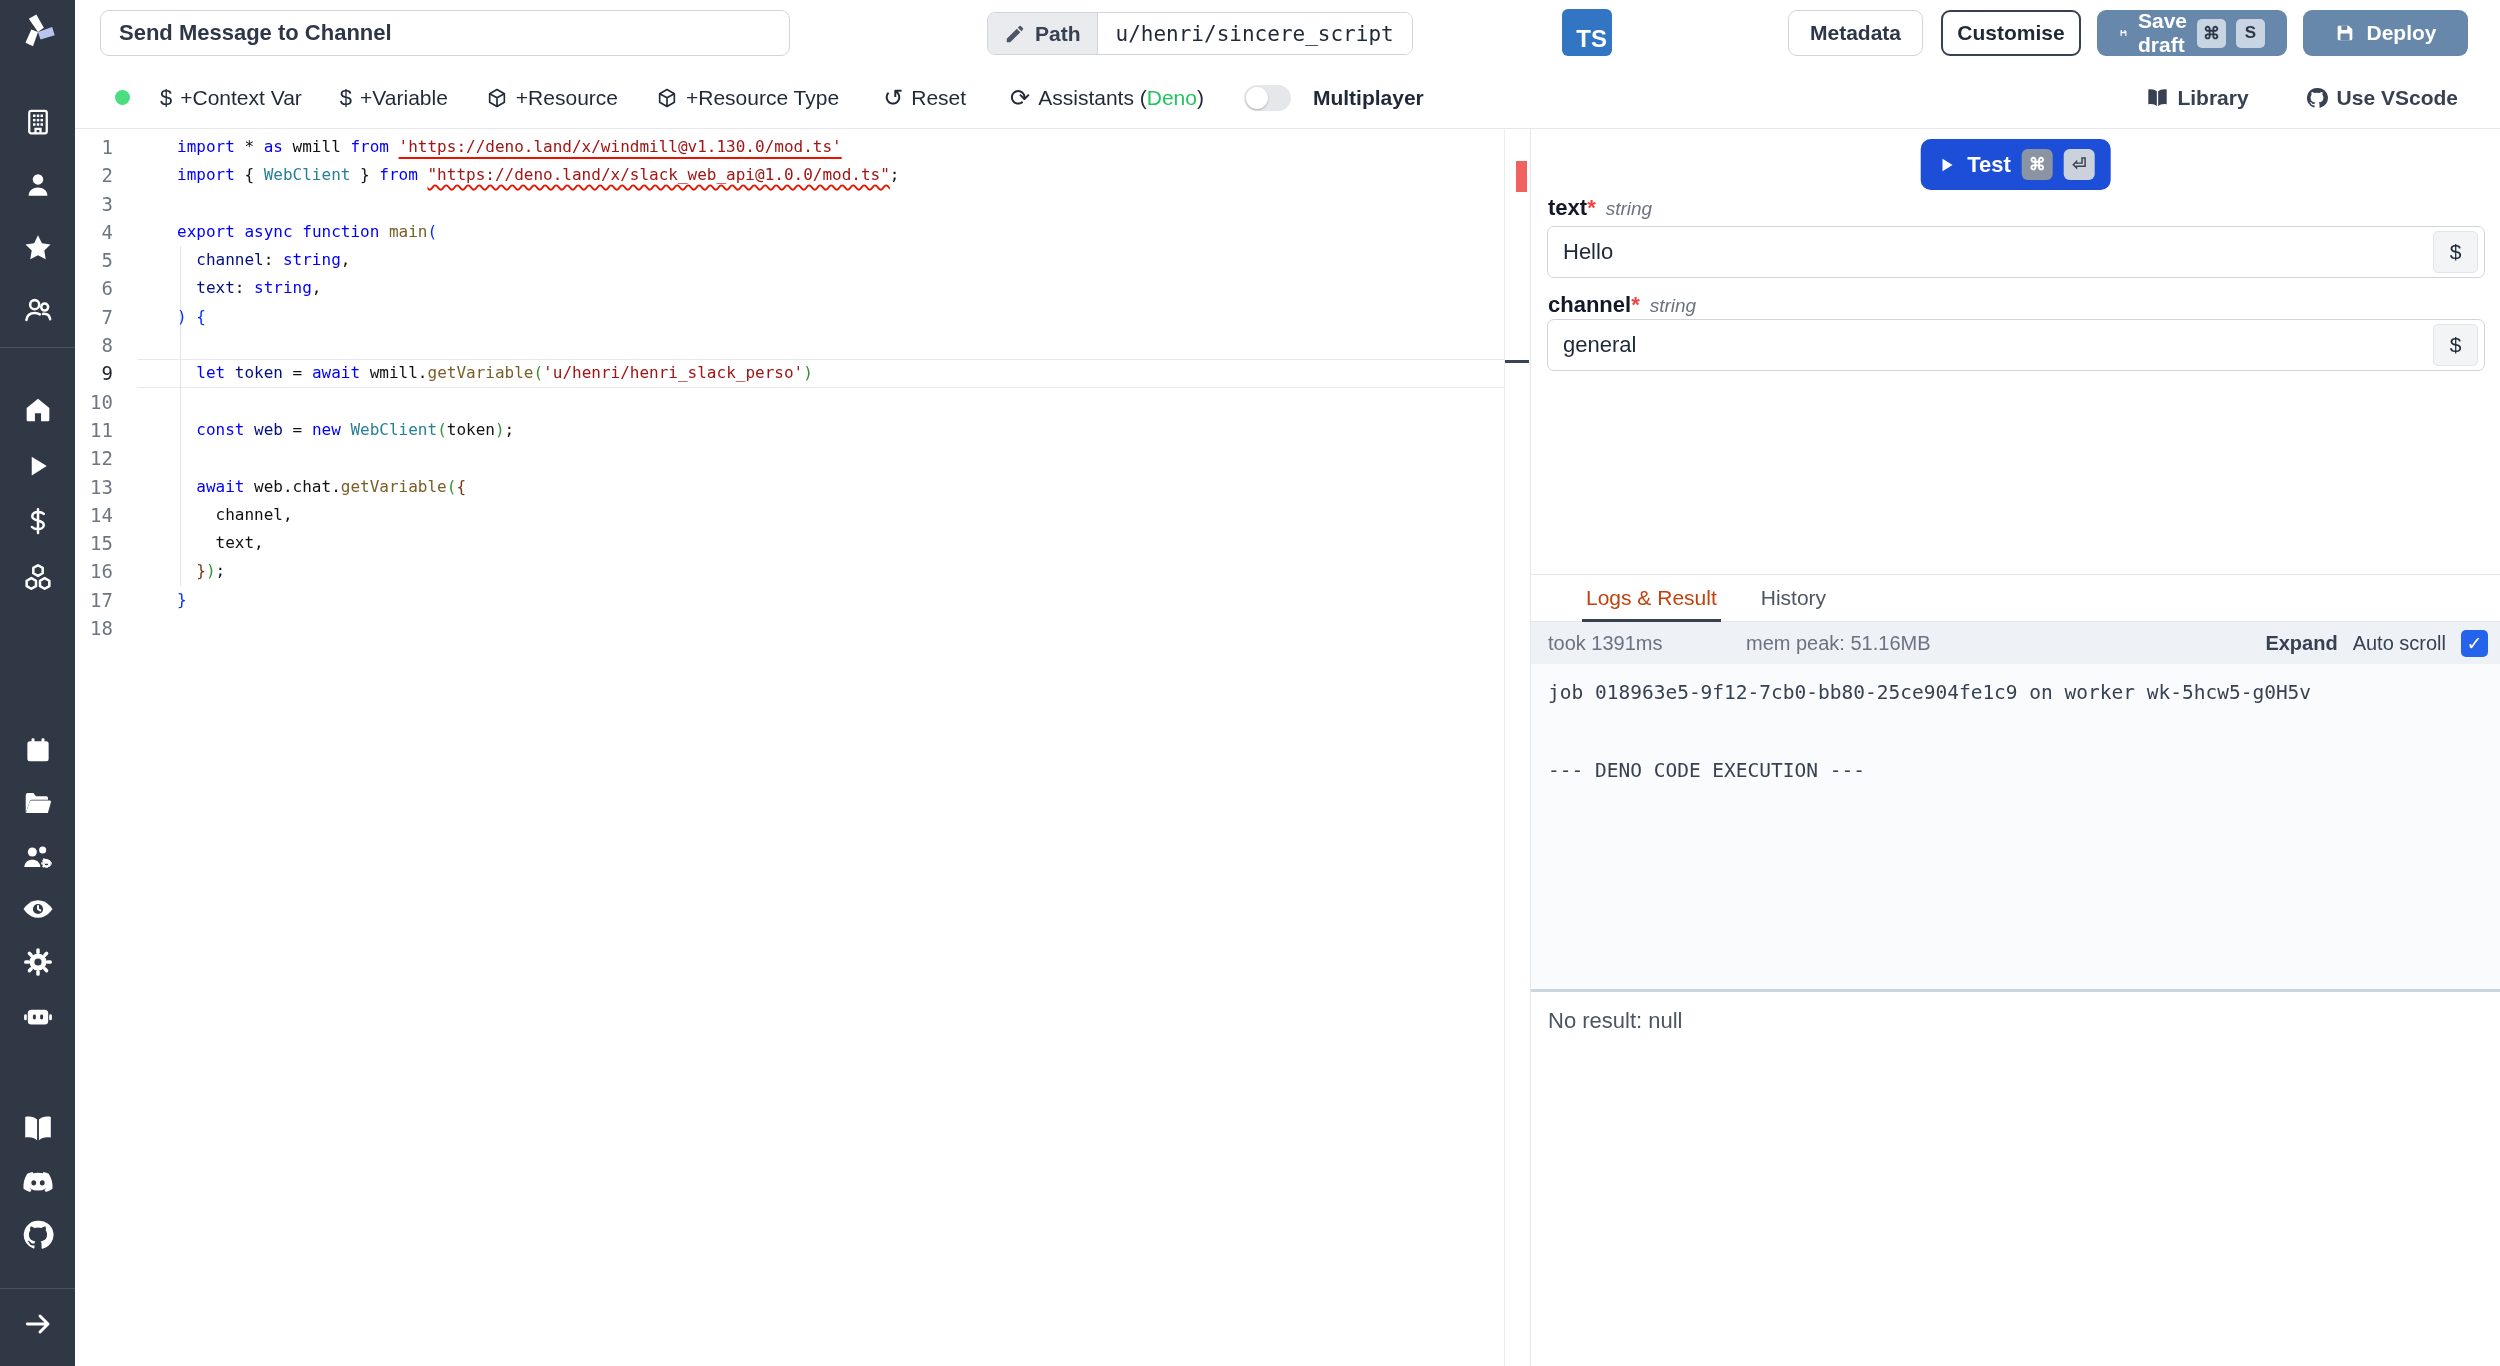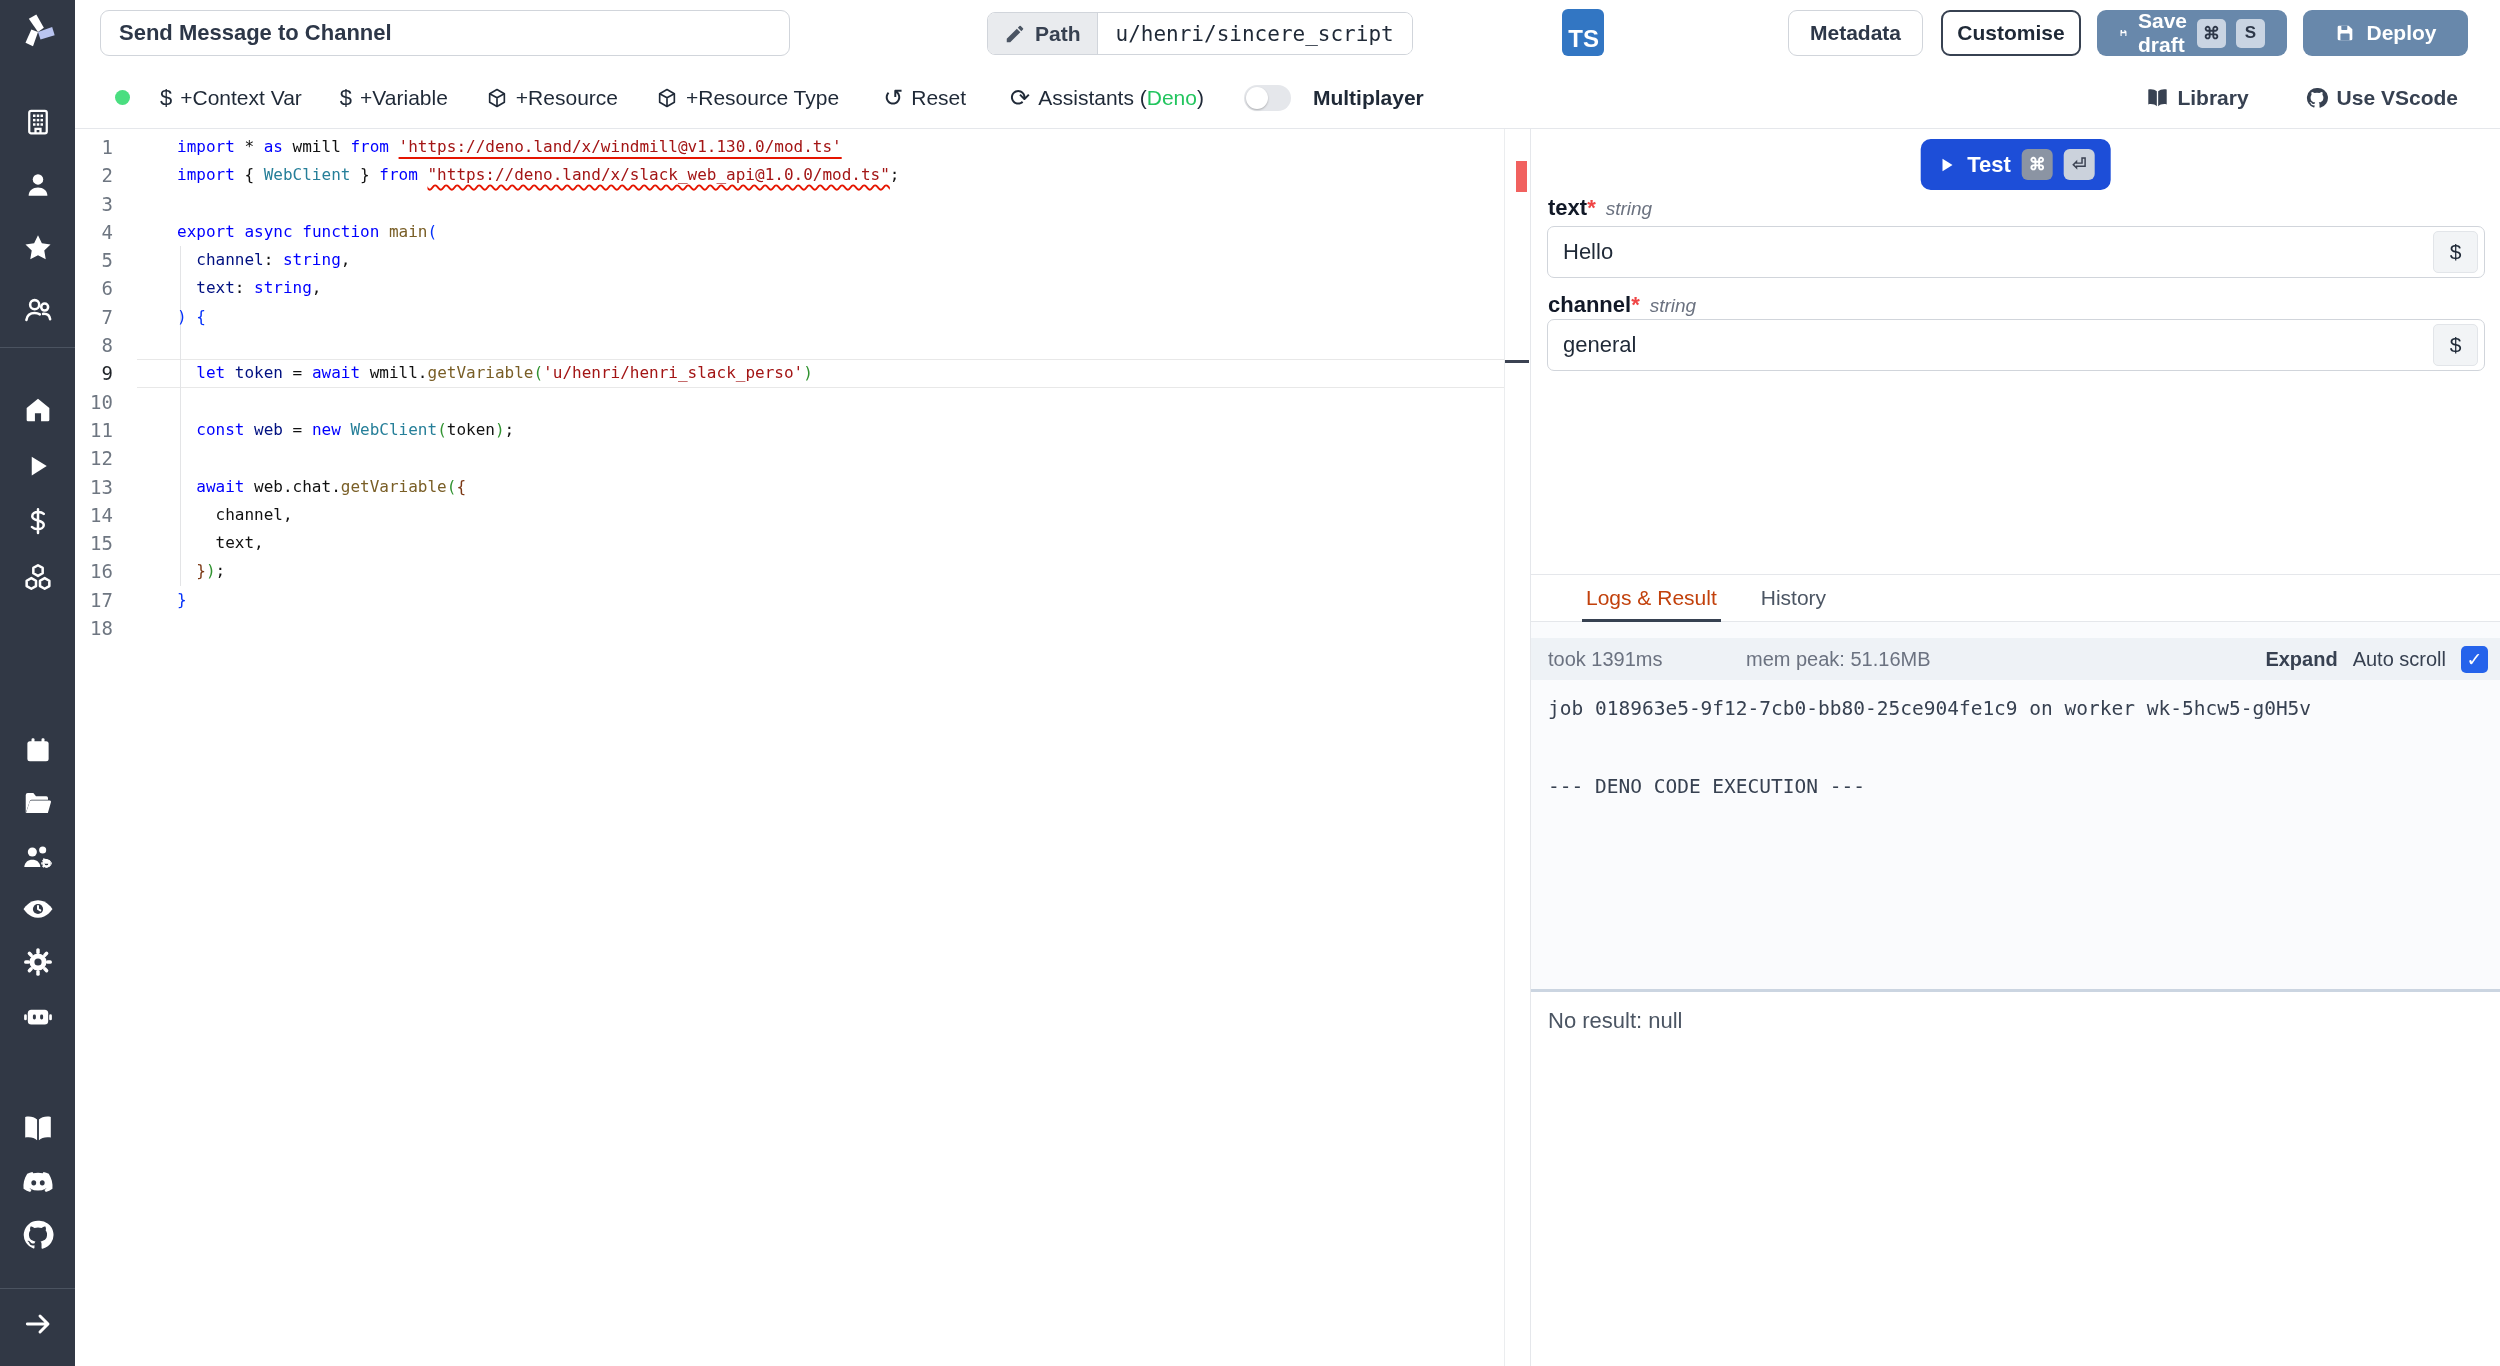--- a/index.html
+++ b/index.html
@@ -12,21 +12,21 @@
   .sb-icon { position:absolute; left:0; width:75px; height:44px; display:flex; align-items:center; justify-content:center; cursor:pointer; }
   .sb-divider { position:absolute; left:0; width:75px; height:1px; background:#4b5360; }
 
   
   #topbar { position:absolute; left:75px; top:0; width:2425px; height:67px; background:#fff; }
   #title-input { position:absolute; left:25px; top:10px; width:690px; height:46px; border:1px solid #d1d5db; border-radius:9px;
     font-size:22px; font-weight:600; color:#2d3748; padding:0 18px; outline:none; font-family:"Liberation Sans",sans-serif; }
   #path-group { position:absolute; left:912px; top:12px; height:43px; display:flex; border:1px solid #d1d5db; border-radius:8px; overflow:hidden; }
   #path-left { background:#e9ebee; display:flex; align-items:center; gap:9px; padding:0 16px; font-size:21px; font-weight:600; color:#374151; cursor:pointer; }
   #path-right { background:#fff; display:flex; align-items:center; padding:0 18px; font-size:21px; color:#1f2937; border-left:1px solid #d1d5db; }
-  #ts-badge { position:absolute; left:1487px; top:9px; width:42px; height:47px; background:#3276c3; border-radius:6px; color:#fff;
+  #ts-badge { position:absolute; left:1487px; top:9px; width:50px; height:47px; background:#3276c3; border-radius:6px; color:#fff;
     font-weight:bold; font-size:24px; display:flex; align-items:flex-end; justify-content:flex-end; padding:0 5px 3px 8px; }
   .tb-btn { position:absolute; top:10px; height:46px; border-radius:9px; display:flex; align-items:center; justify-content:center; gap:10px;
     font-size:21px; font-weight:600; cursor:pointer; padding:0 22px; }
   #btn-metadata { left:1713px; width:135px; background:#fff; border:1px solid #d1d5db; color:#2d3748; }
   #btn-customise { left:1866px; width:140px; background:#fff; border:2px solid #374151; color:#1f2937; }
   #btn-savedraft { left:2022px; width:190px; background:#6888ab; color:#fff; border:none; }
   #btn-deploy { left:2228px; width:165px; background:#6888ab; color:#fff; border:none; }
   .key-pill { background:#c9d4e2; color:#2d3748; border-radius:5px; min-width:29px; height:29px; display:flex; align-items:center; justify-content:center;
     font-size:17px; font-weight:600; padding:0 4px; }
 
@@ -76,21 +76,21 @@
     padding:0 70px 0 15px; outline:none; font-family:"Liberation Sans",sans-serif; }
   .dollar-btn { position:absolute; right:22px; width:45px; height:42px; background:#f2f4f6; border:1px solid #e2e5e9; border-radius:5px;
     display:flex; align-items:center; justify-content:center; font-size:21px; color:#1f2937; cursor:pointer; }
 
   #logs-section { position:absolute; left:0; top:445px; width:100%; bottom:0; border-top:1px solid #e5e7eb; }
   #tabbar { height:47px; display:flex; align-items:stretch; gap:44px; padding-left:17px; border-bottom:1px solid #e5e7eb; background:#fff; }
   .tab { display:flex; align-items:center; font-size:21px; cursor:pointer; color:#4b5563; position:relative; }
   .tab.active { color:#c2410c;margin-left:38px; }
   .tab.active::after { content:""; position:absolute; left:-4px; right:-4px; bottom:-1px; height:3px; background:#374151; }
   #logs-body { position:absolute; left:0; top:47px; width:100%; height:367px; background:#fafbfd; }
-  #stats-row { height:42px; background:#eef2f6; display:flex; align-items:center; font-size:20px; color:#6b7280; padding:0 12px 0 17px;margin-top:16px; }
+  #stats-row { height:42px; background:#eef2f6; display:flex; align-items:center; font-size:20px; color:#6b7280; padding:0 12px 0 17px; }
   #stat-took { width:198px; }
   #stat-mem { }
   #stats-right { margin-left:auto; display:flex; align-items:center; gap:15px; color:#374151; }
   #expand-link { font-weight:700; color:#374151; cursor:pointer; }
   #autoscroll-box { width:27px; height:27px; background:#2563eb; border-radius:5px; color:#fff; font-size:19px; display:flex; align-items:center; justify-content:center; cursor:pointer; }
   #log-text { padding:16px 17px; font-size:19.5px; line-height:26px; color:#374151; font-family:"DejaVu Sans Mono",monospace; white-space:pre; }
   #result-divider { position:absolute; left:0; top:414px; width:100%; height:3px; background:#cbd5e1; }
   #result-area { position:absolute; left:0; top:417px; width:100%; bottom:0; background:#fff; padding:16px 17px; }
   #result-text { font-size:22px; color:#4b5563; }
 

